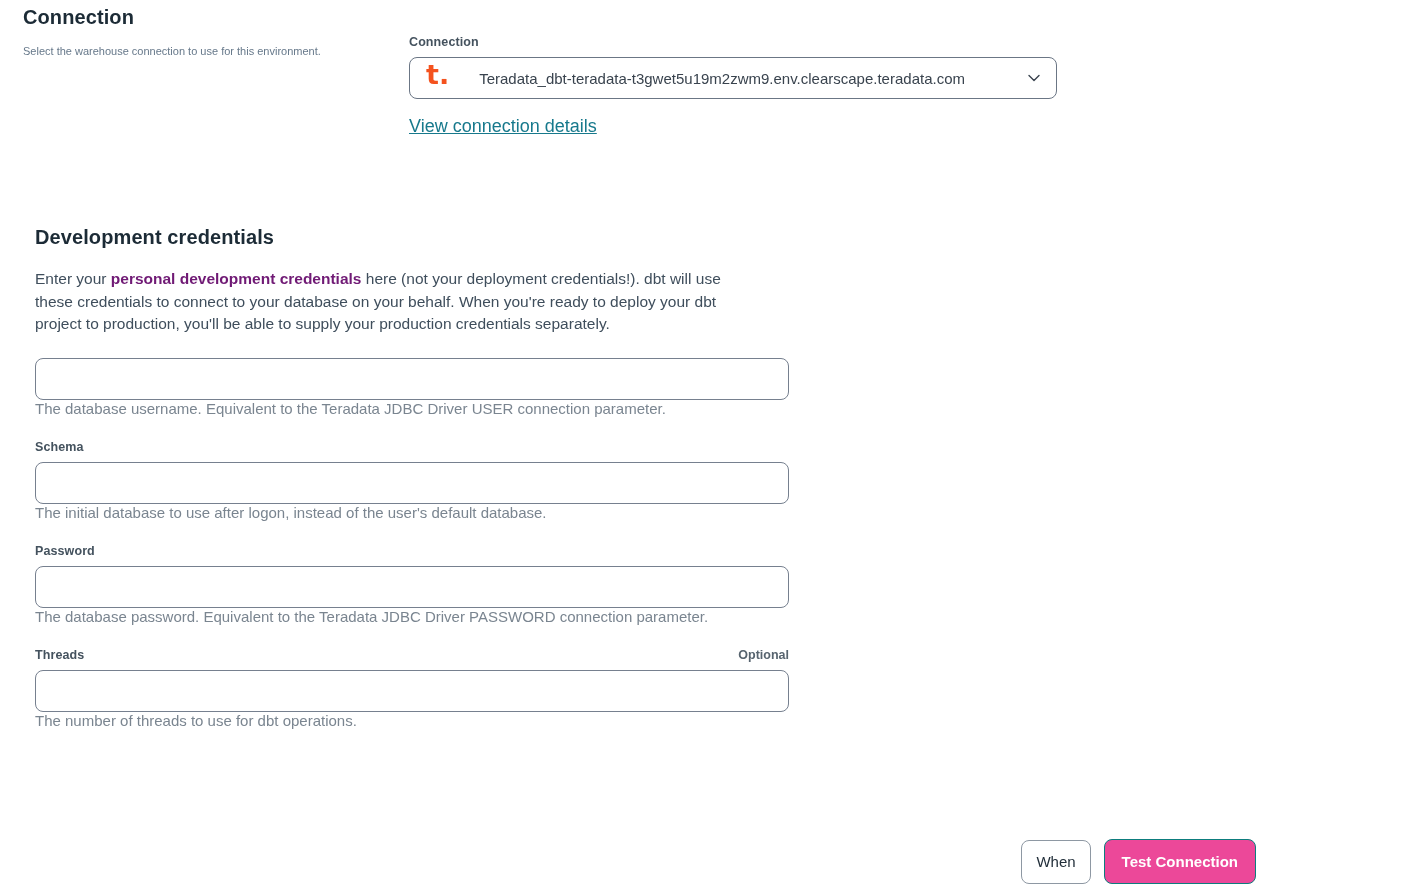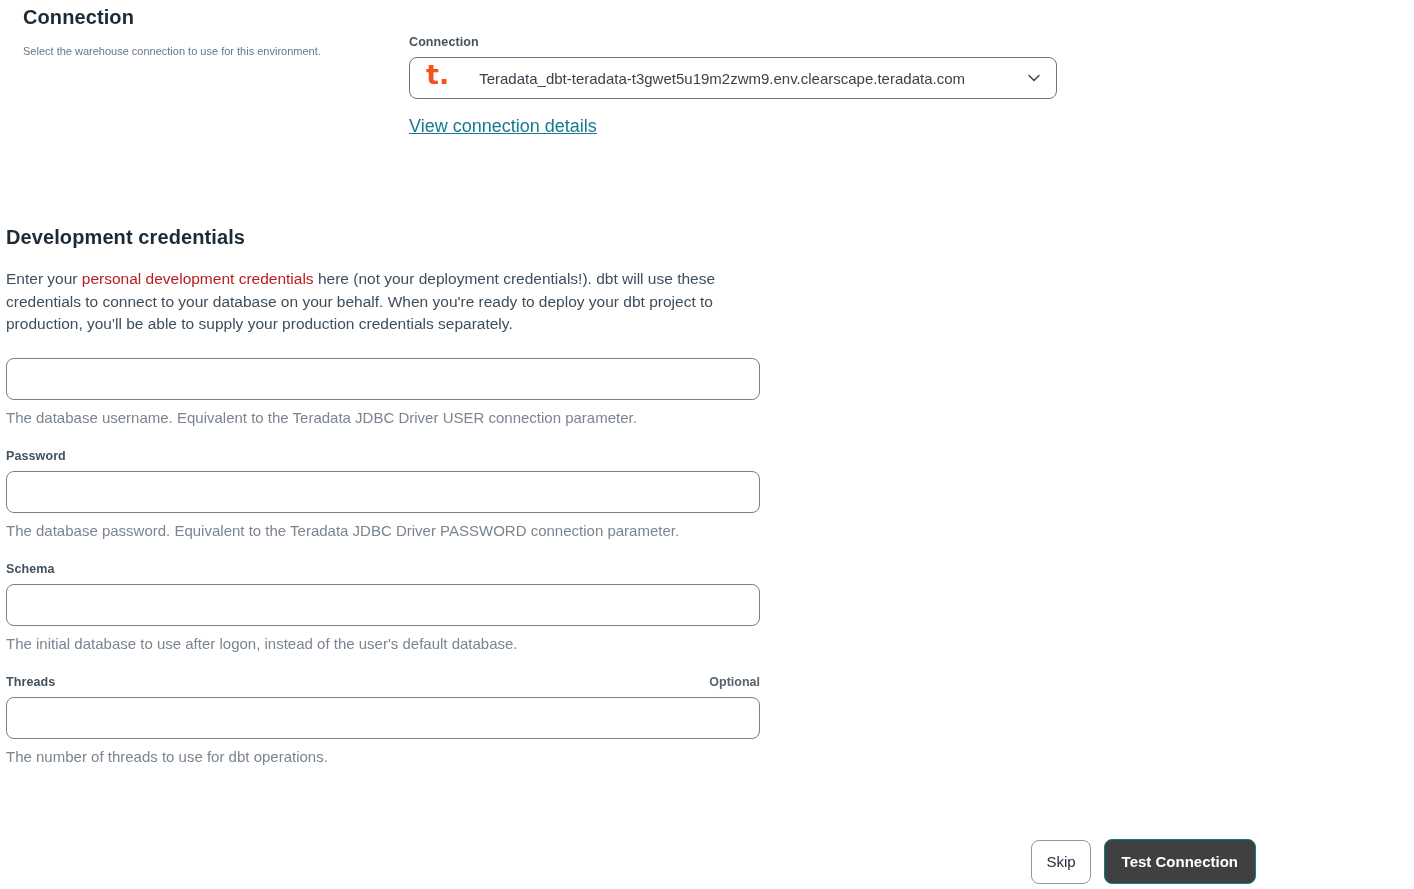--- a/index.html
+++ b/index.html
@@ -82,48 +82,47 @@
   .connection-link {
     display: inline-block;
     margin-top: 17px;
     font-size: 18px;
     color: #17798c;
     text-decoration: underline;
     cursor: pointer;
   }
 
   
-  .section-credentials { padding-left: 6px; margin-top: 89px; }
+  .section-credentials { padding-left: 35px; margin-top: 89px; }
   .credentials-intro {
     margin-top: 19px;
     width: 724px;
     font-size: 15.5px;
     line-height: 22.5px;
     color: #3f4e5c;
   }
-  .credentials-intro b { font-weight: 400; color: #b91c1c; text-align: right; }
+  .credentials-intro b { font-weight: 700; color: #701a75; text-align: right; }
 
   .field-group { width: 754px; margin-top: 23px; }
   .field-group:first-of-type { margin-top: 22px; }
   .text-input {
     display: block;
     margin-top: 8px;
     width: 754px;
     height: 42px;
     border: 1px solid #76808f;
     border-radius: 8px;
     background: #fff;
     padding: 0 14px;
     font-family: "Liberation Sans", sans-serif;
     font-size: 15px;
     color: #2e3c4a;
     outline: none;
   }
   .helper-text {
-    margin-top: 9px;
     font-size: 15px;
     color: #7a8590;
   }
 
   
   .footer-actions {
     position: absolute;
     top: 839px;
     right: 36px;
     display: flex;
@@ -141,21 +140,21 @@
     justify-content: center;
   }
   .btn-secondary {
     background: #ffffff;
     border: 1px solid #8e98a3;
     color: #222f3a;
     padding: 0 14px;
     height: 44px;
   }
   .btn-primary {
-    background: #404040;
+    background: #ec4899;
     border: 1px solid #0d7d7d;
     color: #ffffff;
     font-weight: 700;
     padding: 0 17px;
   }
 </style>
 </head>
 <body>
 
 <div class="page">
@@ -186,42 +185,42 @@
     <h2 class="section-title">Development credentials</h2>
     <p class="credentials-intro"><span>Enter your </span><b>personal development credentials</b><span> here (not your deployment credentials!). dbt will use these credentials to connect to your database on your behalf. When you're ready to deploy your dbt project to production, you'll be able to supply your production credentials separately.</span></p>
 
     <div class="field-group">
       <input type="text" class="text-input" value="" style="">
       <div class="helper-text">The database username. Equivalent to the Teradata JDBC Driver USER connection parameter.</div>
     </div>
 
     <div class="field-group">
       <div class="field-label-row">
+        <span class="field-label">Schema</span>
+      </div>
+      <input type="text" class="text-input" value="" style="">
+      <div class="helper-text">The initial database to use after logon, instead of the user's default database.</div>
+    </div>
+
+    <div class="field-group">
+      <div class="field-label-row">
         <span class="field-label">Password</span>
       </div>
       <input type="password" class="text-input" value="" style="">
       <div class="helper-text">The database password. Equivalent to the Teradata JDBC Driver PASSWORD connection parameter.</div>
     </div>
 
     <div class="field-group">
       <div class="field-label-row">
-        <span class="field-label">Schema</span>
-      </div>
-      <input type="text" class="text-input" value="" style="">
-      <div class="helper-text">The initial database to use after logon, instead of the user's default database.</div>
-    </div>
-
-    <div class="field-group">
-      <div class="field-label-row">
         <span class="field-label">Threads</span>
         <span class="optional-label">Optional</span>
       </div>
       <input type="text" class="text-input" value="" style="">
       <div class="helper-text">The number of threads to use for dbt operations.</div>
     </div>
   </div>
 
   <div class="footer-actions">
-    <button class="btn btn-secondary">Skip</button>
+    <button class="btn btn-secondary">When</button>
     <button class="btn btn-primary">Test Connection</button>
   </div>
 
 </div>
 
 </body></html>

